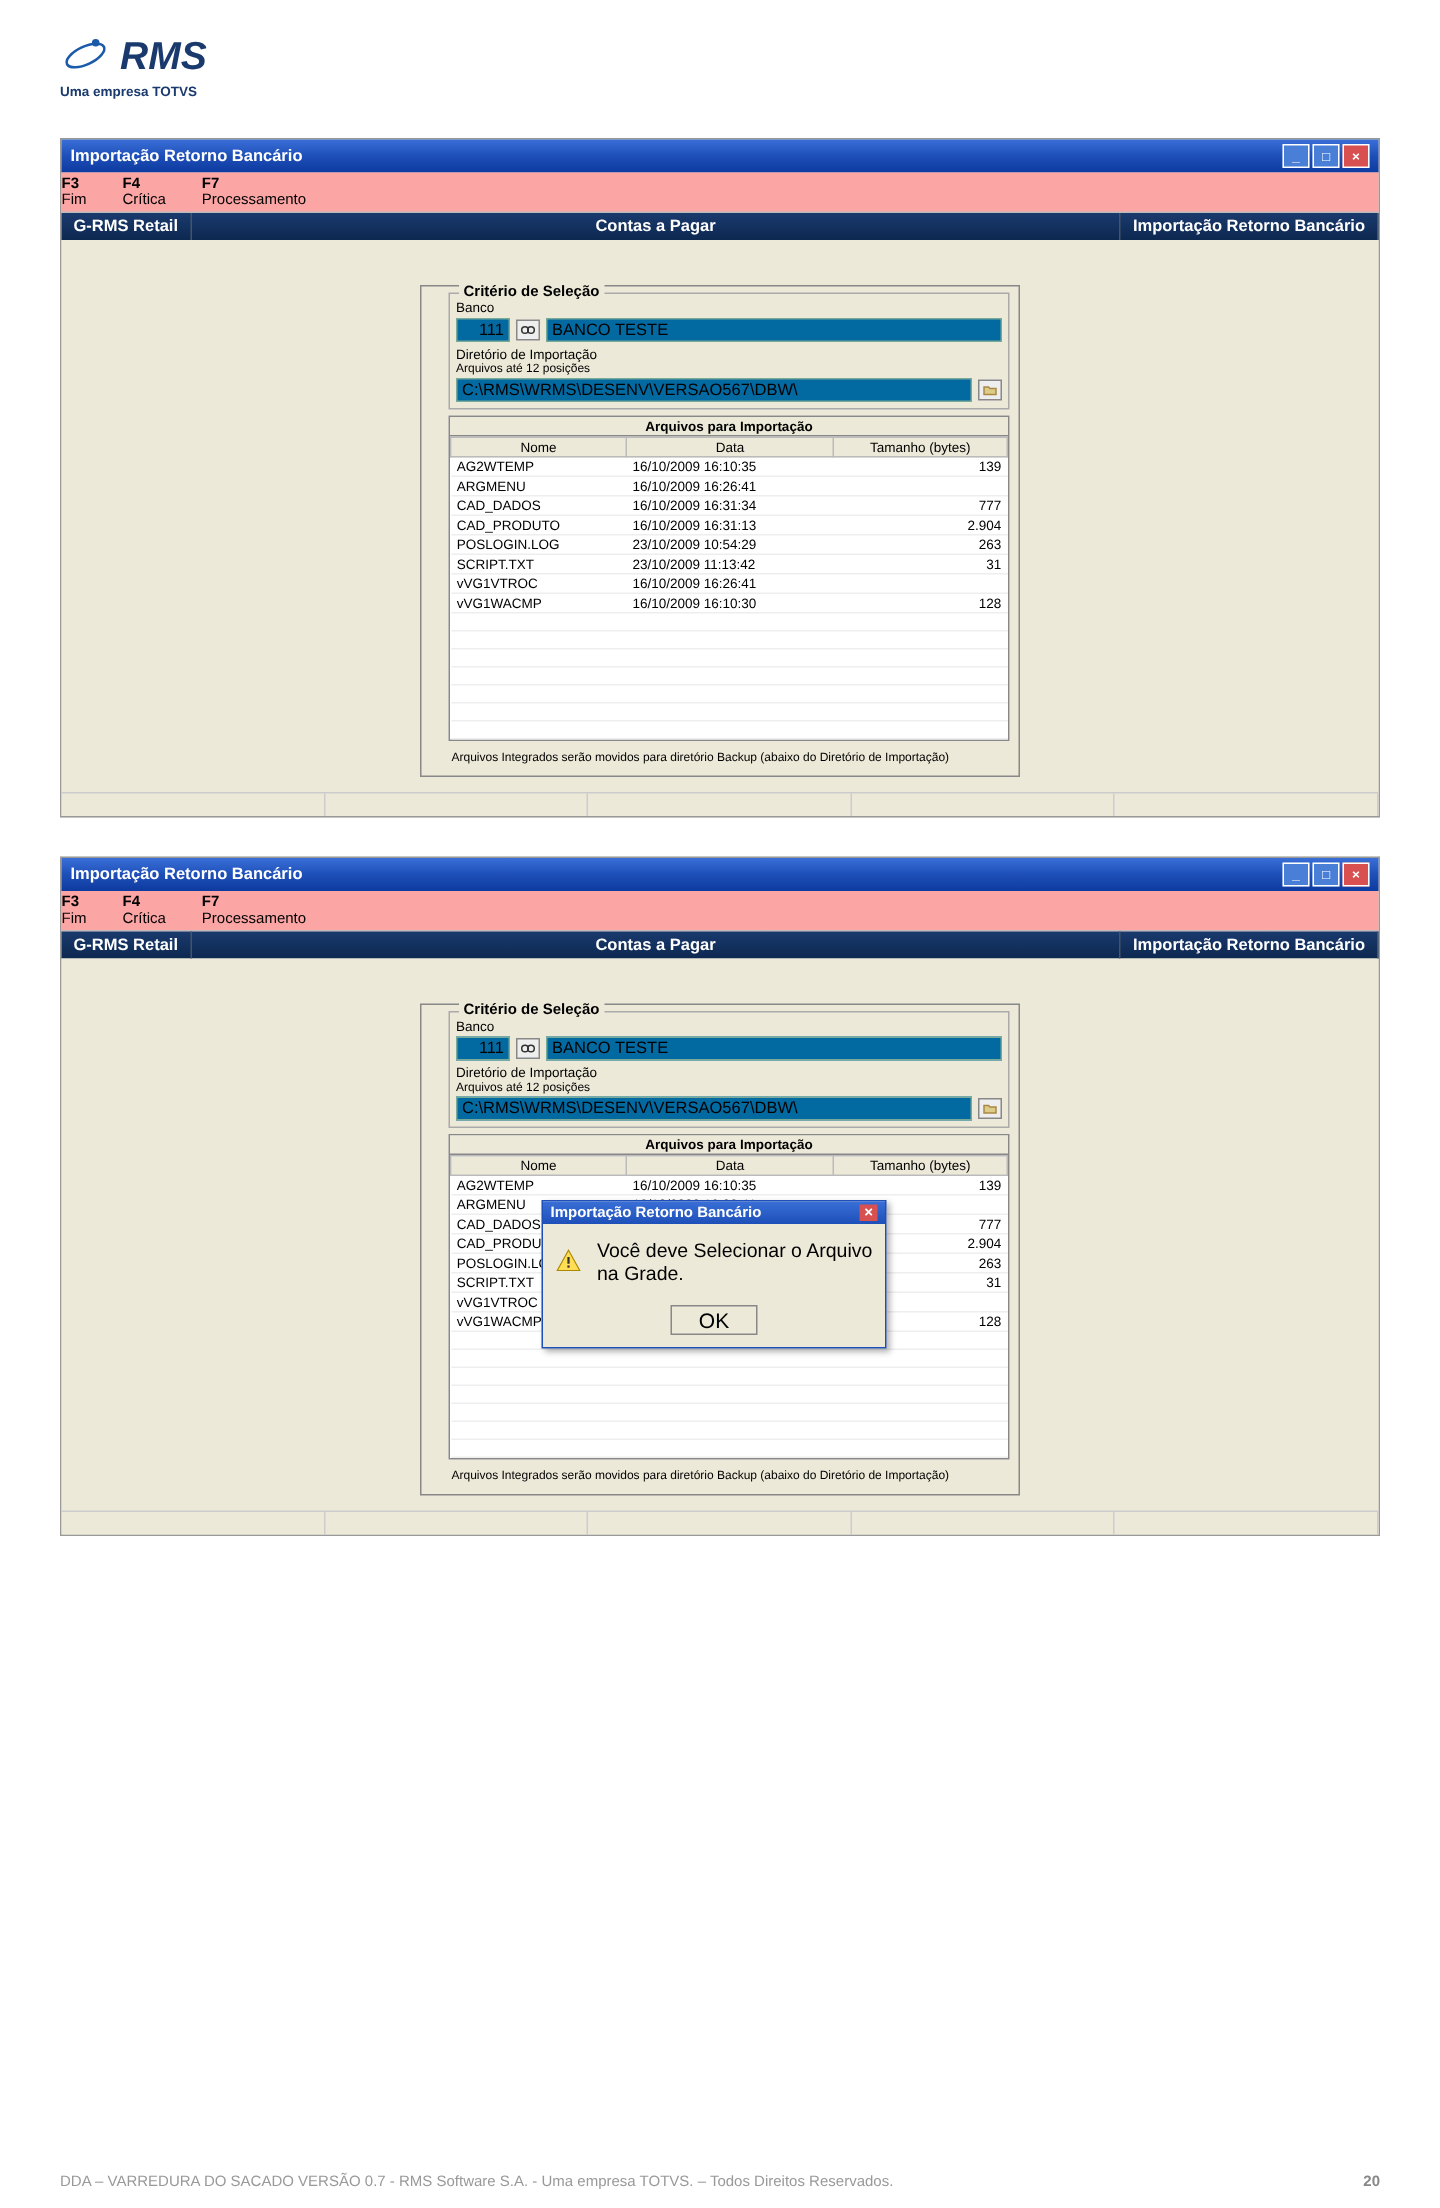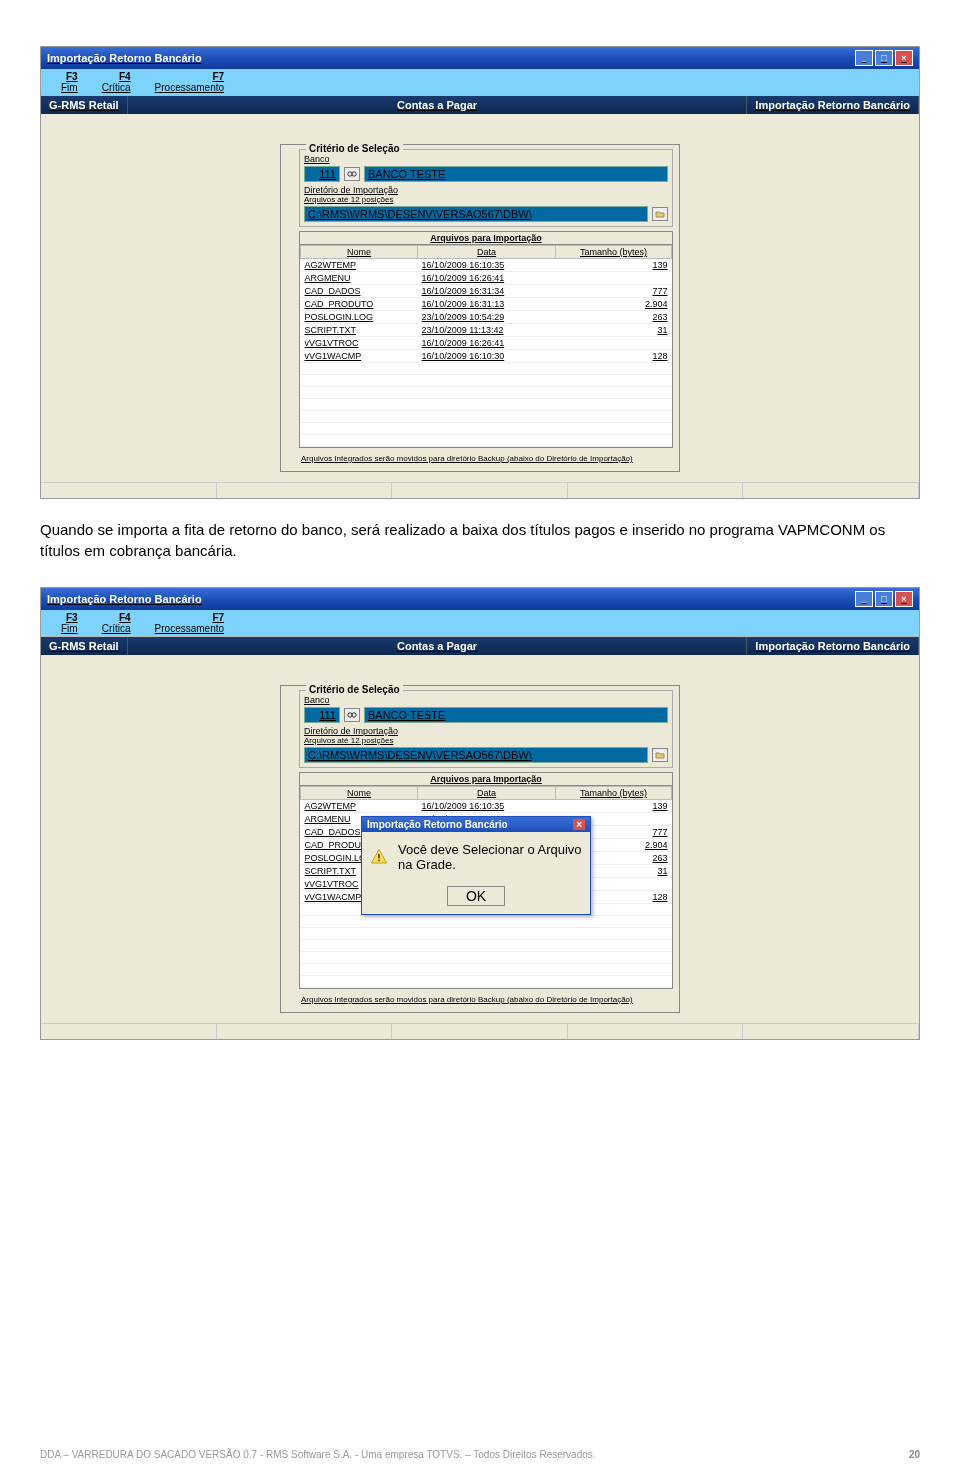--- a/index.html
+++ b/index.html
@@ -5,26 +5,26 @@
   * { box-sizing: border-box; margin: 0; padding: 0; }
   body { width: 960px; height: 1472px; background: #fff; font-family: Arial, sans-serif; position: relative; }
   .page { padding: 20px 40px 0 40px; }
   .logo-area { margin-bottom: 20px; }
   .logo { display: flex; align-items: center; gap: 6px; }
   .logo-text { font-size: 26px; font-weight: bold; color: #1a3a6e; font-style: italic; }
   .logo-sub { font-size: 9px; color: #1a3a6e; font-weight: bold; margin-top: 2px; }
   .logo-swoosh { width: 34px; height: 34px; }
   .watermark { position: absolute; right: 10px; top: 540px; font-size: 120px; font-weight: bold; color: rgba(200,210,225,0.35); transform: rotate(-90deg); transform-origin: right top; letter-spacing: 4px; }
   
-  .screenshot { border: 1px solid #999; margin: 26px 0 20px 0; background: #ece9d8; font-size: 10px; text-decoration: underline; }
+  .screenshot { border: 1px solid #999; margin: 26px 0 20px 0; background: #ece9d8; font-size: 10px; }
   .titlebar { background: linear-gradient(to bottom, #3a6fd8 0%, #1e4fb8 50%, #0d3a9f 100%); color: #fff; padding: 3px 6px; font-size: 11px; font-weight: bold; display: flex; justify-content: space-between; align-items: center; }
   .titlebar-btns { display: flex; gap: 2px; }
   .tb-btn { width: 18px; height: 16px; background: #4a7fd8; border: 1px solid #fff; display: flex; align-items: center; justify-content: center; font-size: 9px; }
   .tb-btn.close { background: #d85050; }
-  .menubar { background: #7dd3fc; display: flex; padding: 2px 20px; font-size: 10px; border-bottom: 1px solid #bbb; text-align: right; }
+  .menubar { background: #fca5a5; display: flex; padding: 2px 0; font-size: 10px; border-bottom: 1px solid #bbb; }
   .menubar .mi { margin-right: 24px; line-height: 1.1; }
   .menubar .mi .k { font-weight: bold; }
   .crumb-bar { background: linear-gradient(to bottom,#1a3a6e,#0d2850); color: #fff; display: flex; font-size: 11px; font-weight: bold; }
   .crumb-bar .cell { padding: 3px 8px; border-right: 1px solid #456; }
   .crumb-bar .cell.mid { flex: 1; text-align: center; }
   .crumb-bar .cell.right { text-align: right; }
   .workspace { background: #ece9d8; padding: 30px 10px 10px 10px; min-height: 300px; }
   .panel { margin: 0 auto; width: 400px; border: 1px solid #888; background: #ece9d8; padding: 4px 6px 6px 18px; font-size: 9px; }
   .panel legend, .panel .legend { font-weight: bold; background:#ece9d8; padding: 0 3px; font-size: 10px; }
   .fs { border: 1px solid #aaa; padding: 4px 4px 2px 4px; margin-bottom: 4px; position: relative; }
@@ -60,20 +60,30 @@
   .warn-icon { width:24px; height:24px; }
   .rel { position: relative; }
   
   .footer { position: absolute; bottom: 12px; left: 0; right: 0; padding: 0 40px; font-size: 10px; color: #999; display:flex; justify-content:space-between;}
   .pnum { color:#888; font-weight:bold; }
 </style>
 </head>
 <body>
 
 <div class="page">
+  <div class="logo-area">
+    <div class="logo">
+      <svg class="logo-swoosh" viewBox="0 0 40 40">
+        <ellipse cx="20" cy="20" rx="16" ry="7" fill="none" stroke="#1a5aa8" stroke-width="2" transform="rotate(-25 20 20)"></ellipse>
+        <circle cx="28" cy="10" r="3" fill="#1a5aa8"></circle>
+      </svg>
+      <span class="logo-text">RMS</span>
+    </div>
+    <div class="logo-sub">Uma empresa TOTVS</div>
+  </div>
 
   <div class="screenshot">
     <div class="titlebar">
       <span>Importação Retorno Bancário</span>
       <div class="titlebar-btns">
         <div class="tb-btn">_</div>
         <div class="tb-btn">□</div>
         <div class="tb-btn close">×</div>
       </div>
     </div>
@@ -216,21 +226,20 @@
     </div>
     <div class="statusbar-space">
         <div></div>
         <div></div>
         <div></div>
         <div></div>
         <div></div>
       </div>
   </div>
 
-  <div class="body-text" style="margin-top:4px;">Quando se importa a fita de retorno do banco, será realizado a baixa dos títulos pagos e inserido no programa VAPMCONM os títulos em cobrança bancária.</div>
 
   <div class="screenshot rel">
     <div class="titlebar">
       <span>Importação Retorno Bancário</span>
       <div class="titlebar-btns">
         <div class="tb-btn">_</div>
         <div class="tb-btn">□</div>
         <div class="tb-btn close">×</div>
       </div>
     </div>

